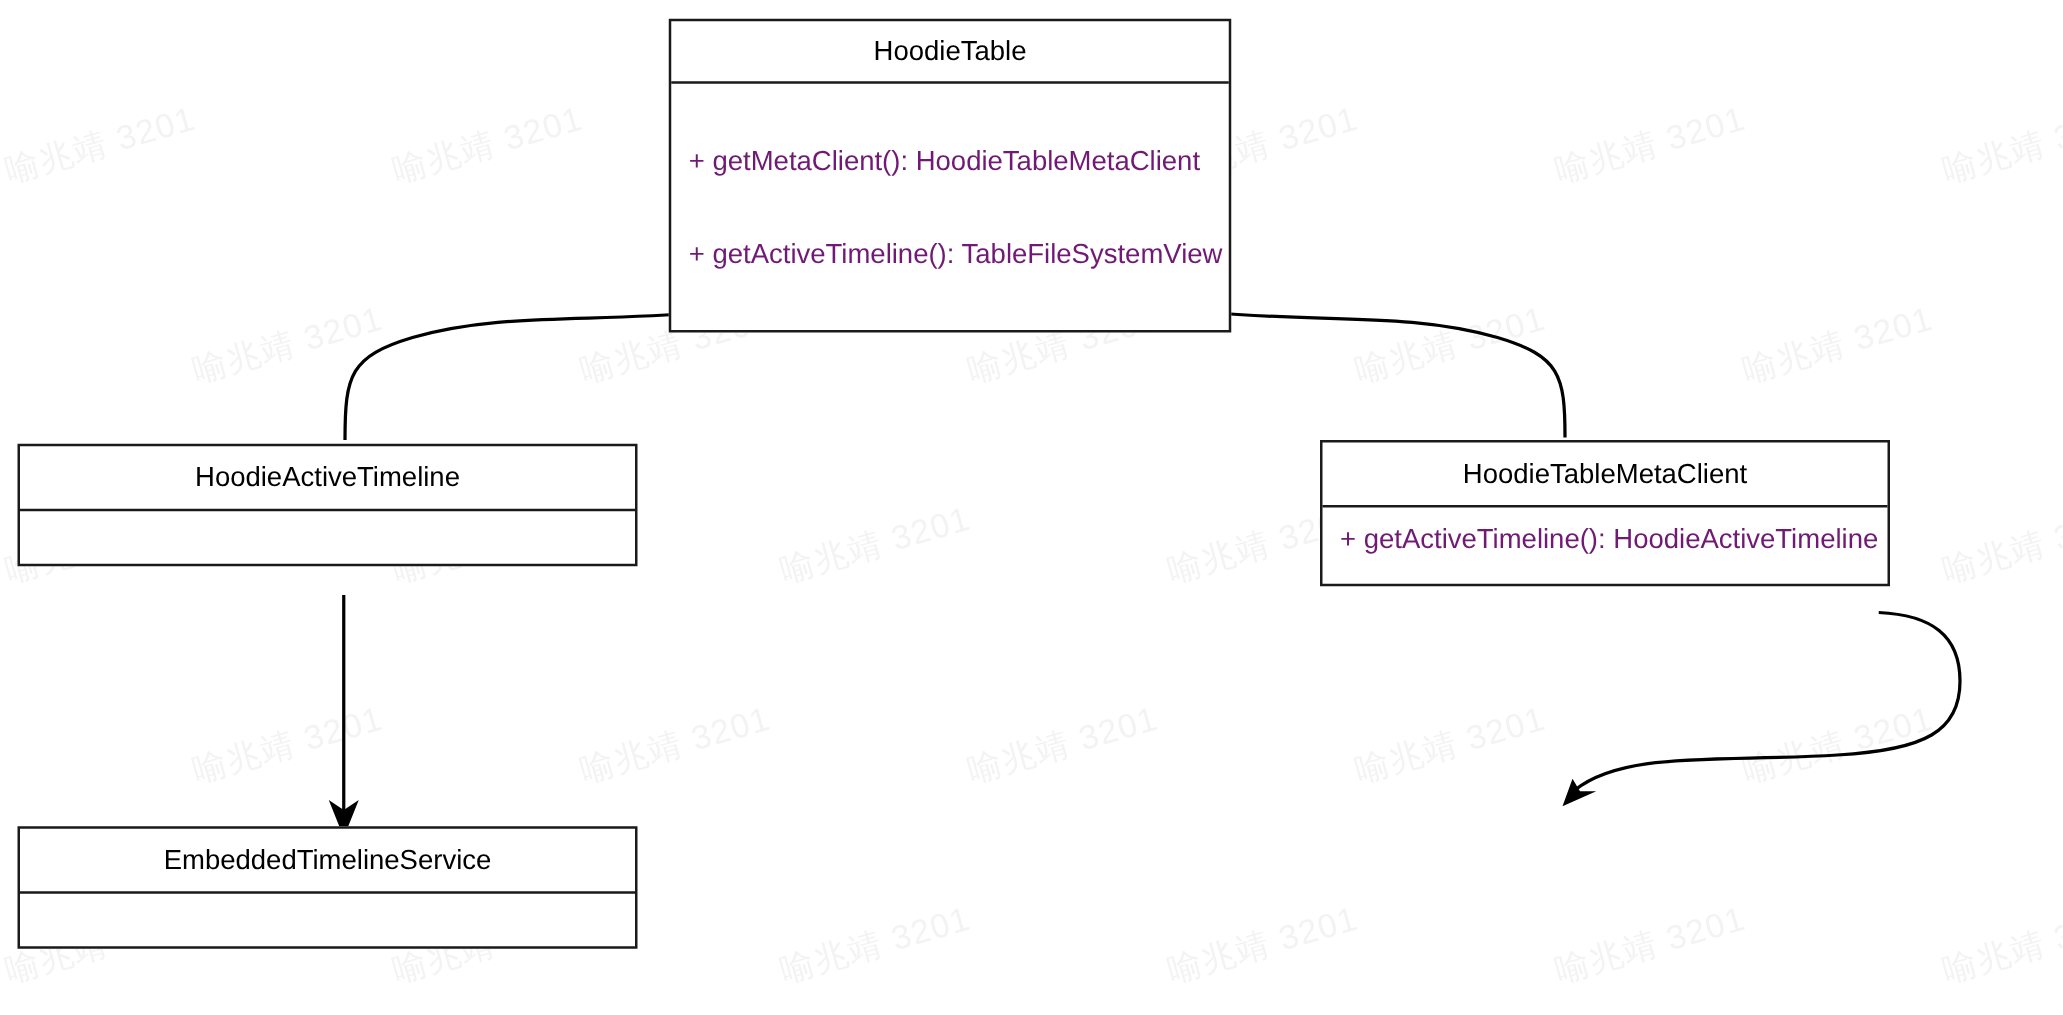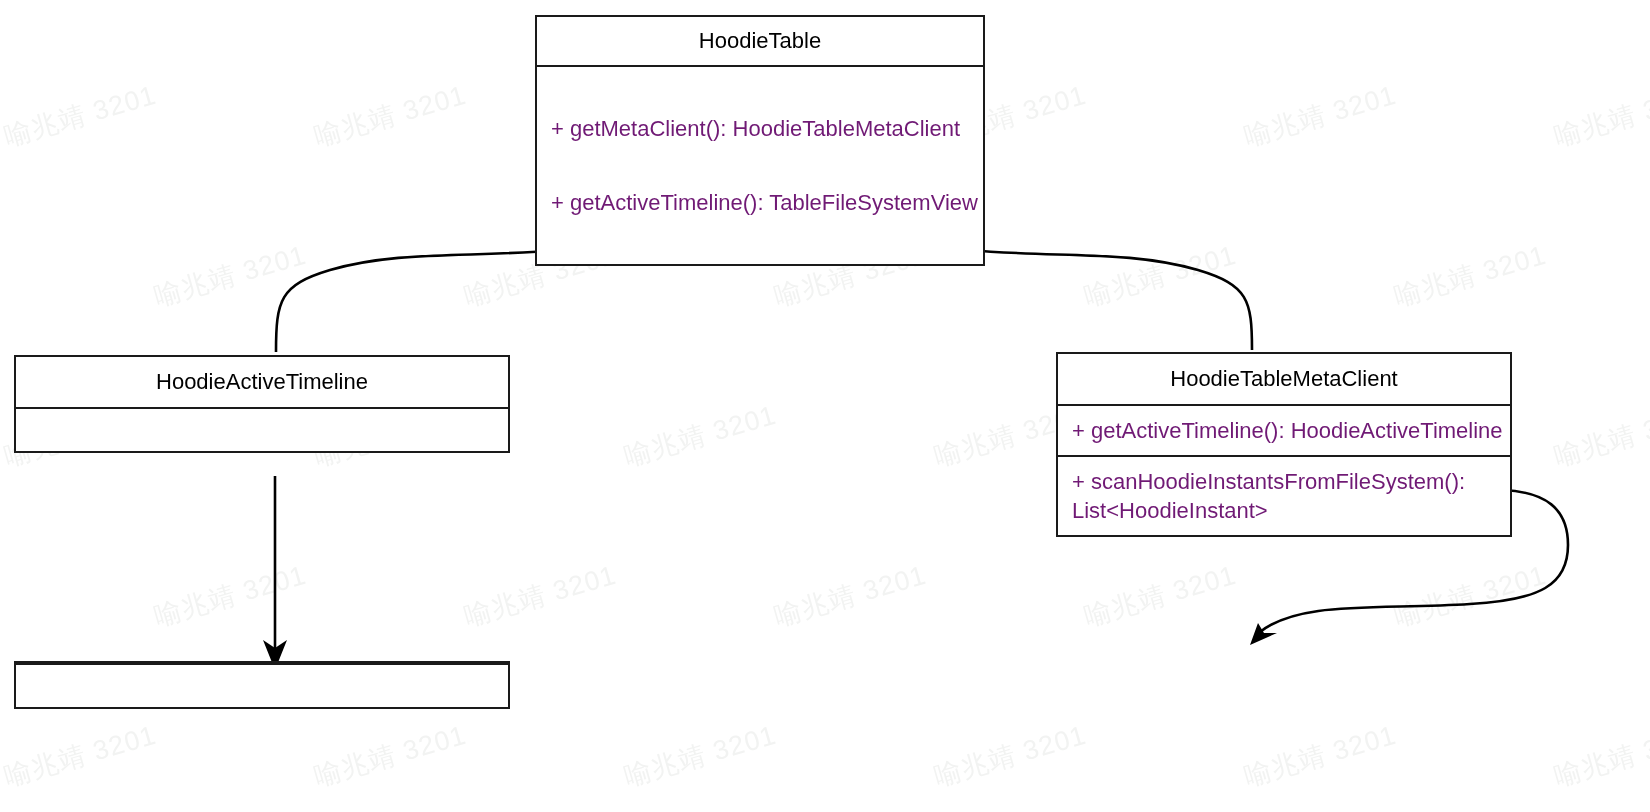--- a/index.html
+++ b/index.html
@@ -85,21 +85,21 @@
     padding: 11px 0 11px 14px;
     line-height: 1.32;
     text-align: left;
     white-space: pre-line;
   }
   .uml-compartment.empty {
     padding: 0;
   }
   .uml-compartment.tight {
     padding-top: 10px;
-    padding-bottom: 10px;
+    padding-bottom: 22px;
   }
 
   
   #class-hoodie-table      { left: 535px;  top: 15px;  width: 450px; }
   #class-hoodie-table .uml-name { padding-top: 12px; padding-bottom: 12px; }
   #class-hoodie-table .uml-compartment { padding-top: 14px; padding-bottom: 16px; }
   #class-hoodie-table .method-line { display:block; padding: 4px 0 12px 0; }
   #class-hoodie-table .method-line:last-child { padding-bottom: 2px; }
 
   #class-table-filesystem-view { left: 14px;   top: 355px; width: 496px; }
@@ -192,22 +192,21 @@
   </div>
 
   <div class="uml-class" id="class-table-filesystem-view">
     <div class="uml-name">HoodieActiveTimeline</div>
     <div class="uml-compartment empty empty-body"></div>
   </div>
 
   <div class="uml-class" id="class-hoodie-meta-client">
     <div class="uml-name">HoodieTableMetaClient</div>
     <div class="uml-compartment tight">+ getActiveTimeline(): HoodieActiveTimeline</div>
-    <div class="uml-compartment tight">+ scanHoodieInstantsFromFileSystem():
-List&lt;HoodieInstant&gt;</div>
   </div>
 
   <div class="uml-class" id="class-embedded-timeline">
+    <div class="uml-name">EmbeddedTimelineService</div>
     <div class="uml-compartment empty empty-body"></div>
   </div>
 
 
 </div>
 
 </body></html>

